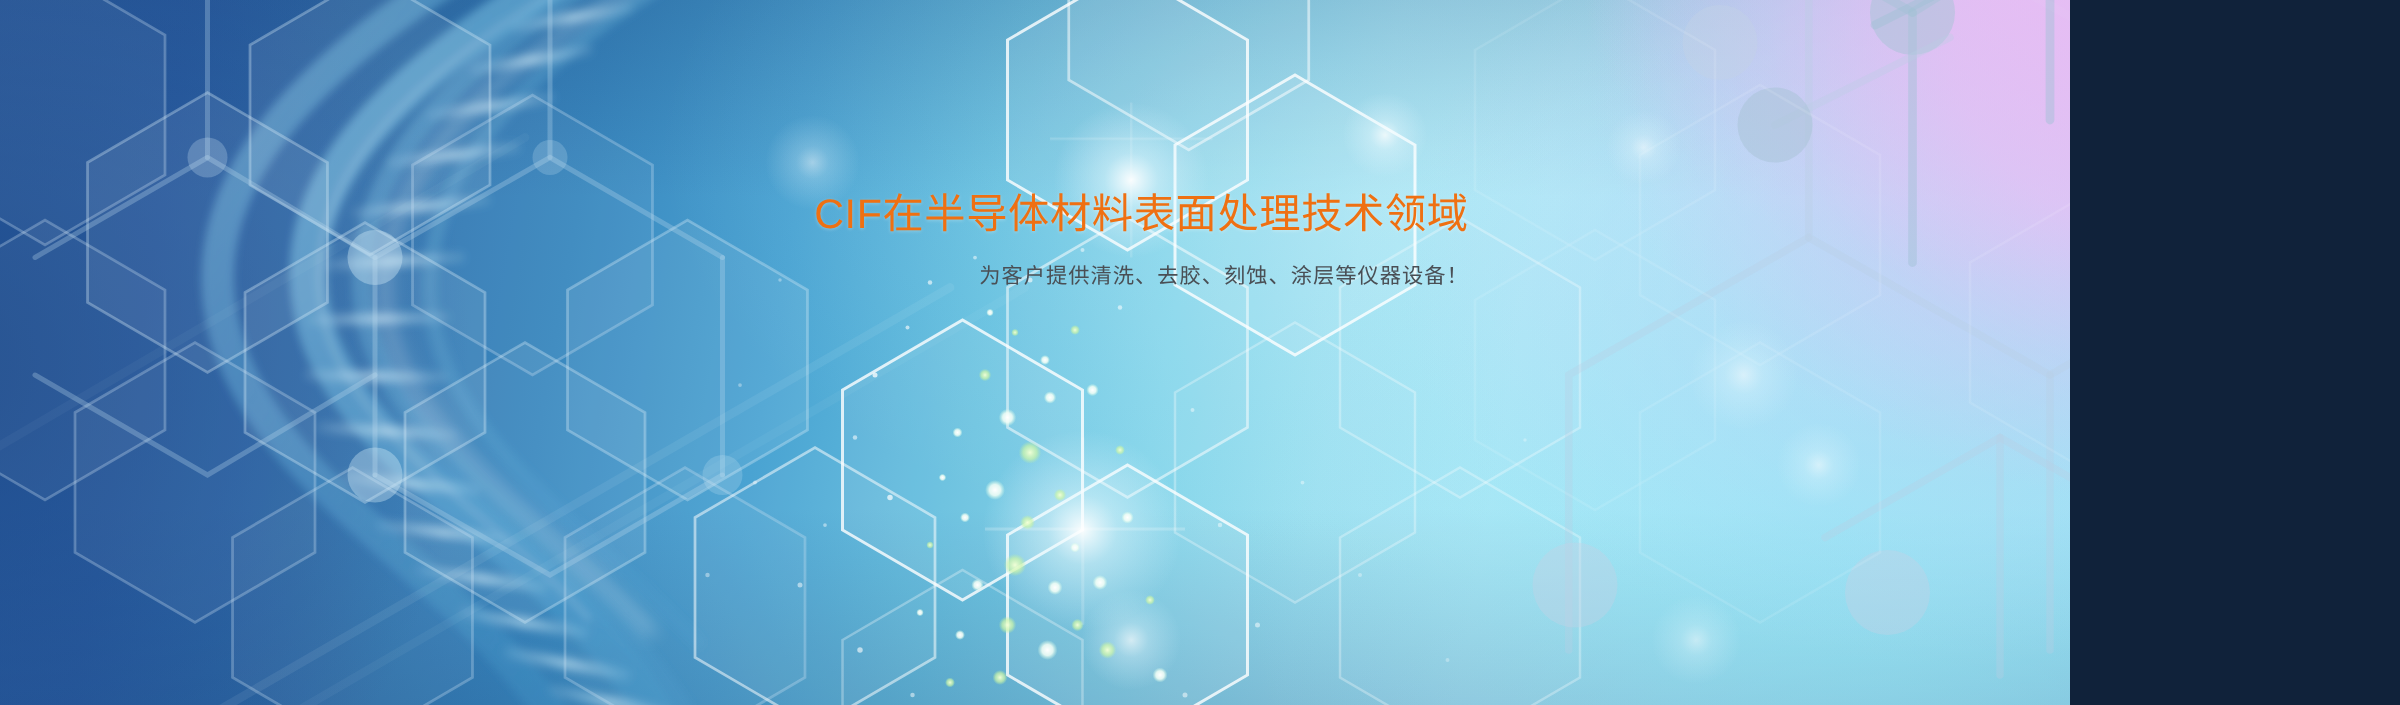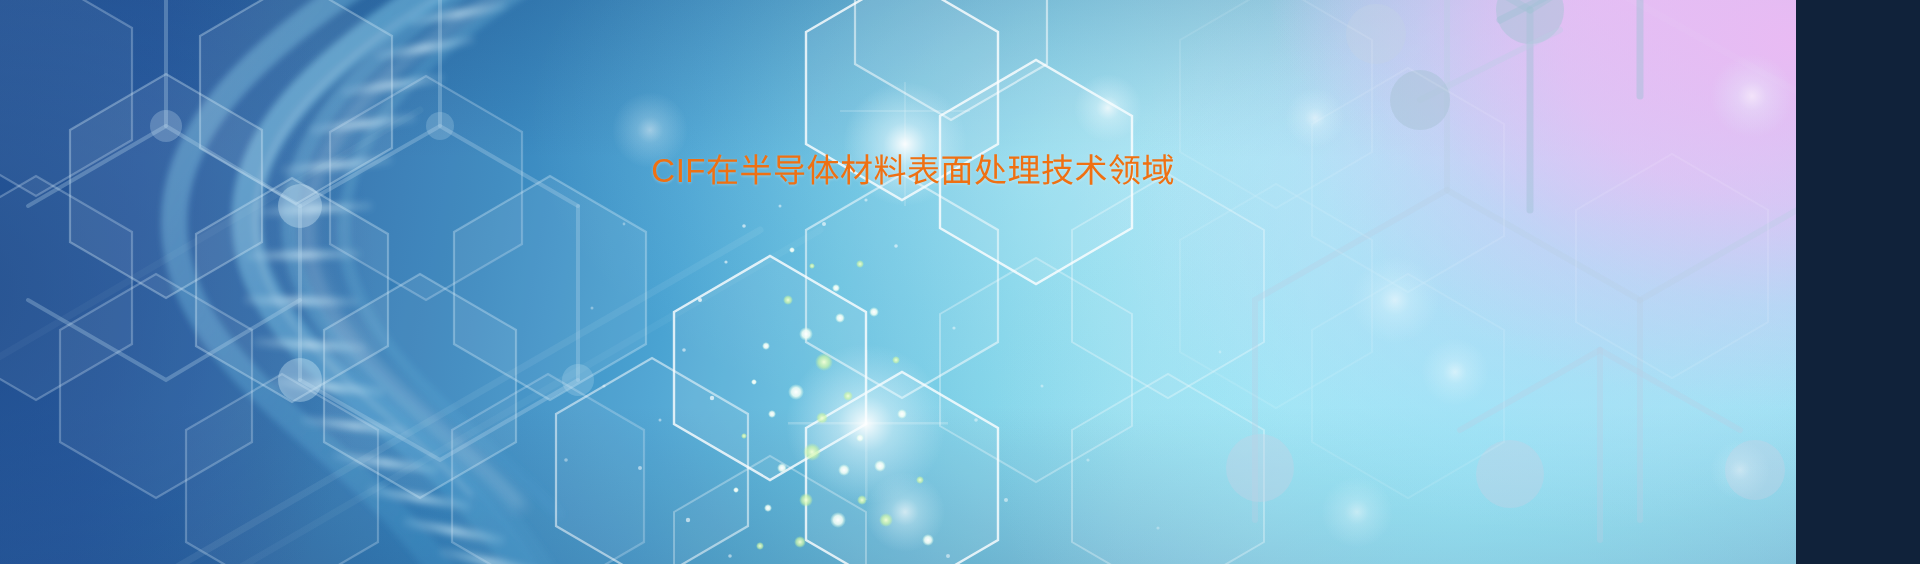--- a/index.html
+++ b/index.html
@@ -1,21 +1,21 @@
 <!DOCTYPE html>
 <html lang="zh-CN"><head>
 <meta charset="utf-8">
 <title>Banner</title>
 <style>
   html,body{margin:0;padding:0;background:#10223a;}
   *{box-sizing:border-box;}
 
   .banner{
     position:relative;
-    width:1796px;height:564px;
+    width:1656px;height:564px;
     overflow:hidden;
     font-family:"Liberation Sans","DejaVu Sans",sans-serif;
     
     background:
       linear-gradient(100deg,
         #2d5fa1 0%,
         #2f63a6 9%,
         #3272ad 18%,
         #3a88bf 28%,
         #4aa3d2 38%,
@@ -370,15 +370,16 @@
     <g stroke="#eaf8ff" stroke-width="7" stroke-linecap="round">
       <line x1="120" y1="600" x2="760" y2="230" opacity=".35"></line>
       <line x1="150" y1="620" x2="820" y2="230" opacity=".22"></line>
       <line x1="-40" y1="380" x2="420" y2="110" opacity=".18"></line>
       <line x1="1560" y1="-40" x2="1920" y2="160" opacity=".20"></line>
     </g>
   </svg>
 
   <div class="copy">
     <h1 class="headline">CIF在半导体材料表面处理技术领域</h1>
+    <p class="subhead">为客户提供清洗、去胶、刻蚀、涂层等仪器设备！</p>
   </div>
 
 </div>
 
 </body></html>

